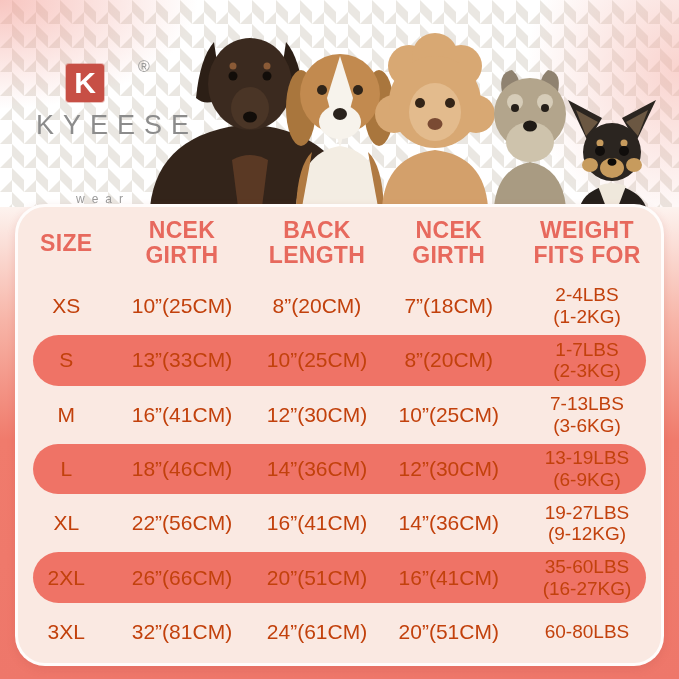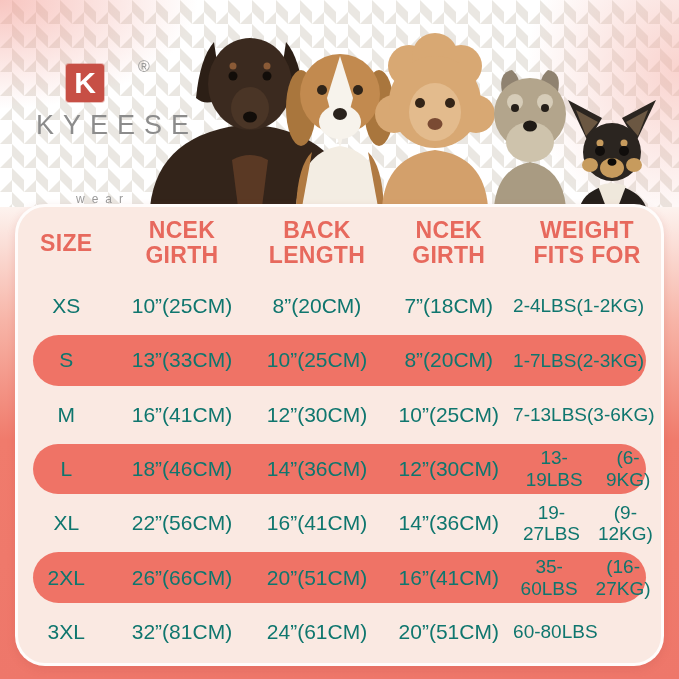--- a/index.html
+++ b/index.html
@@ -43,27 +43,27 @@
     box-shadow:0 3px 8px rgba(180,80,70,.18);
   }
   .thead,.row{
     display:grid;grid-template-columns:15% 21% 21% 20% 23%;
     align-items:center;text-align:center;
   }
   .thead{height:72px;}
   .th{display:flex;flex-direction:column;justify-content:center;
     color:#e7695d;font-weight:700;font-size:23px;line-height:1.08;letter-spacing:.3px;}
   .tbody{flex:1;display:flex;flex-direction:column;padding-bottom:4px;}
-  .row{flex:1;position:relative;color:#0f766e;font-size:21px;}
+  .row{flex:1;position:relative;color:#c2410c;font-size:21px;}
   .row.hl::before{
     content:"";position:absolute;left:15px;right:15px;top:2px;bottom:2px;
     background:#ef7366;border-radius:28px;
   }
   .cell{position:relative;z-index:1;}
-  .w2{display:flex;flex-direction:row;font-size:19px;line-height:1.14;}
+  .w2{display:flex;flex-direction:column;font-size:19px;line-height:1.14;}
 </style>
 </head>
 <body>
 
 <div class="stage">
 
   <div class="lower-bg"></div>
 
   <div class="hero">
     <svg class="hstooth" width="679" height="207">

